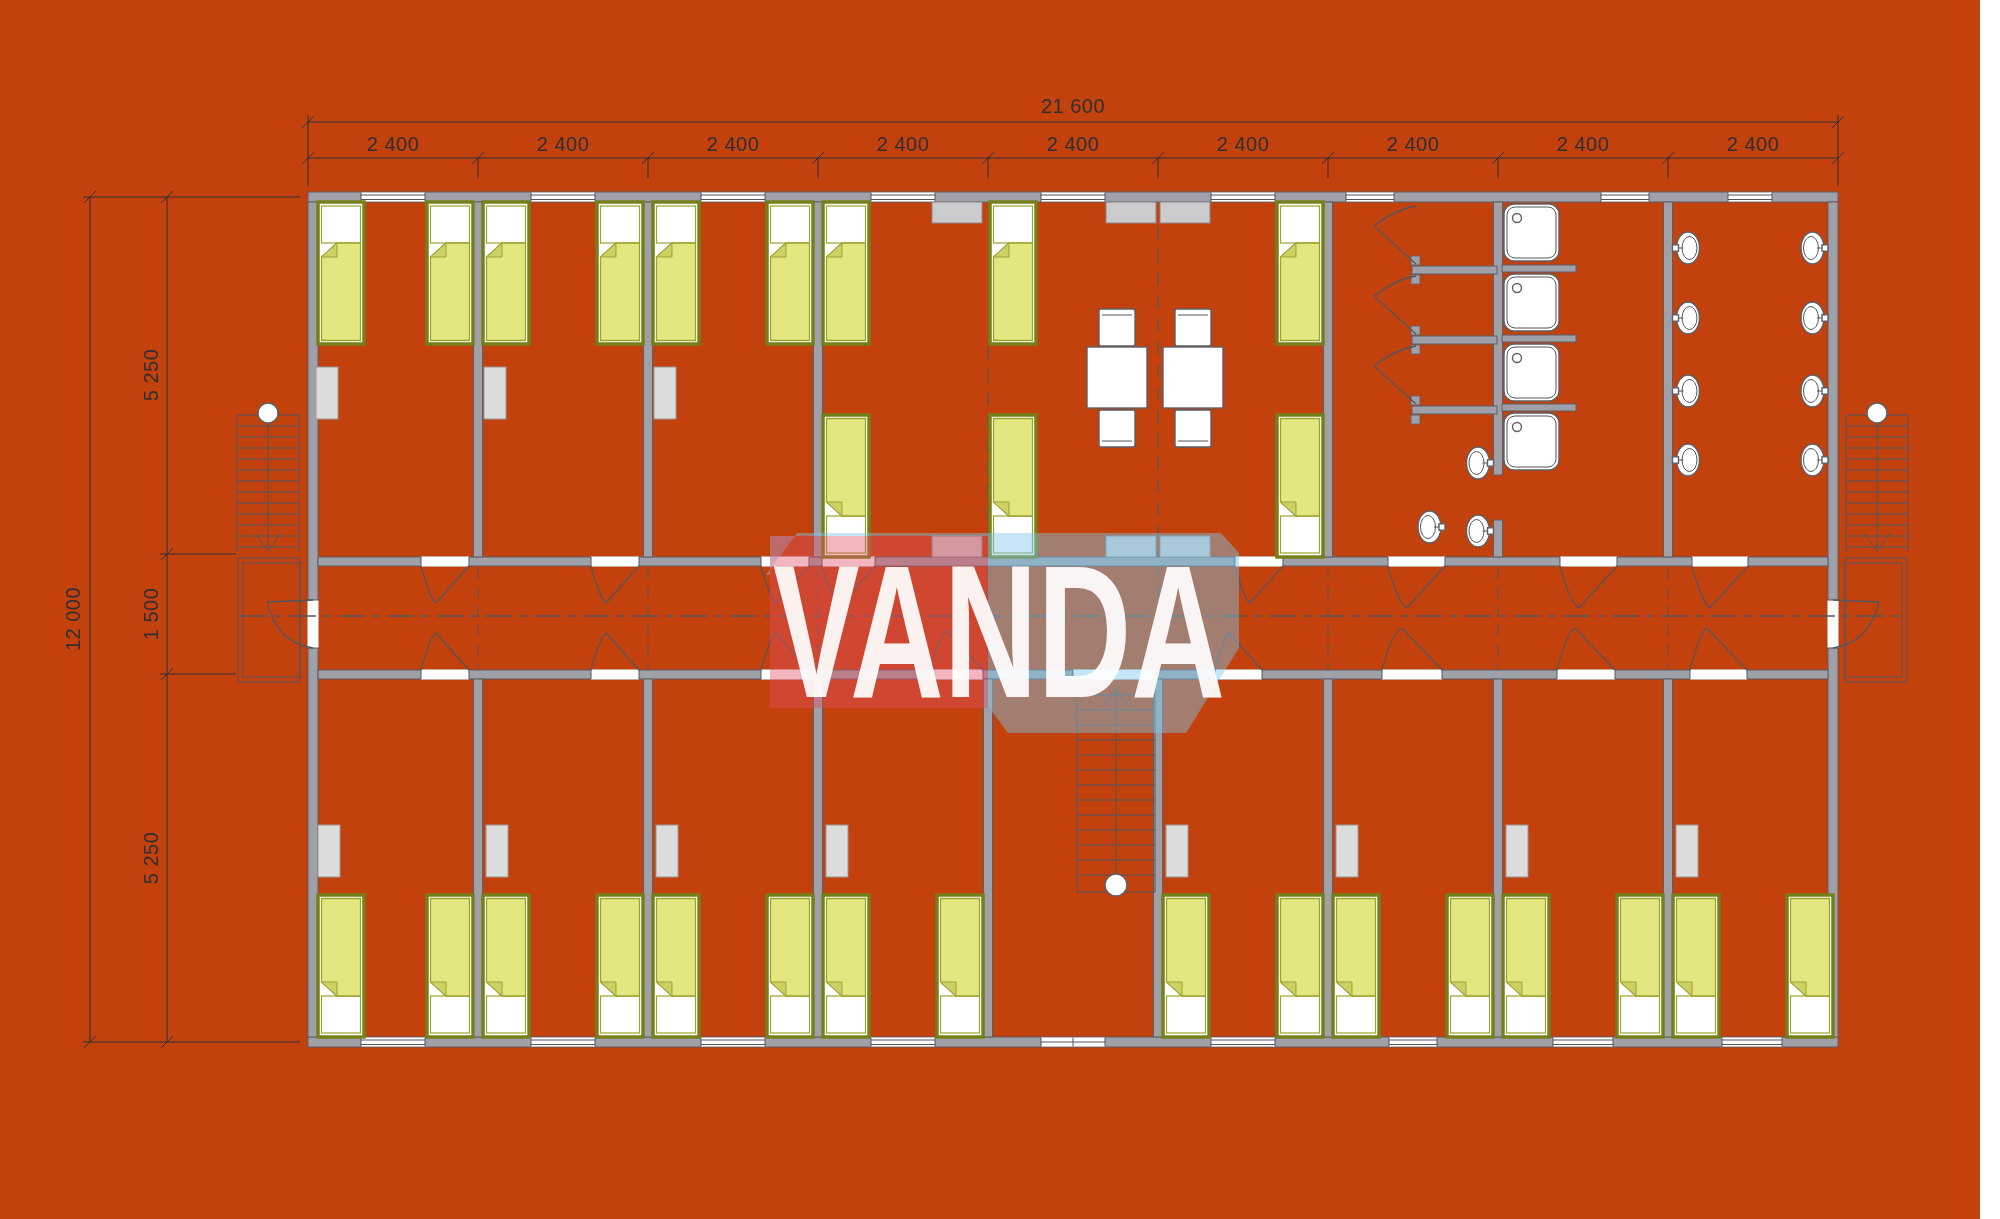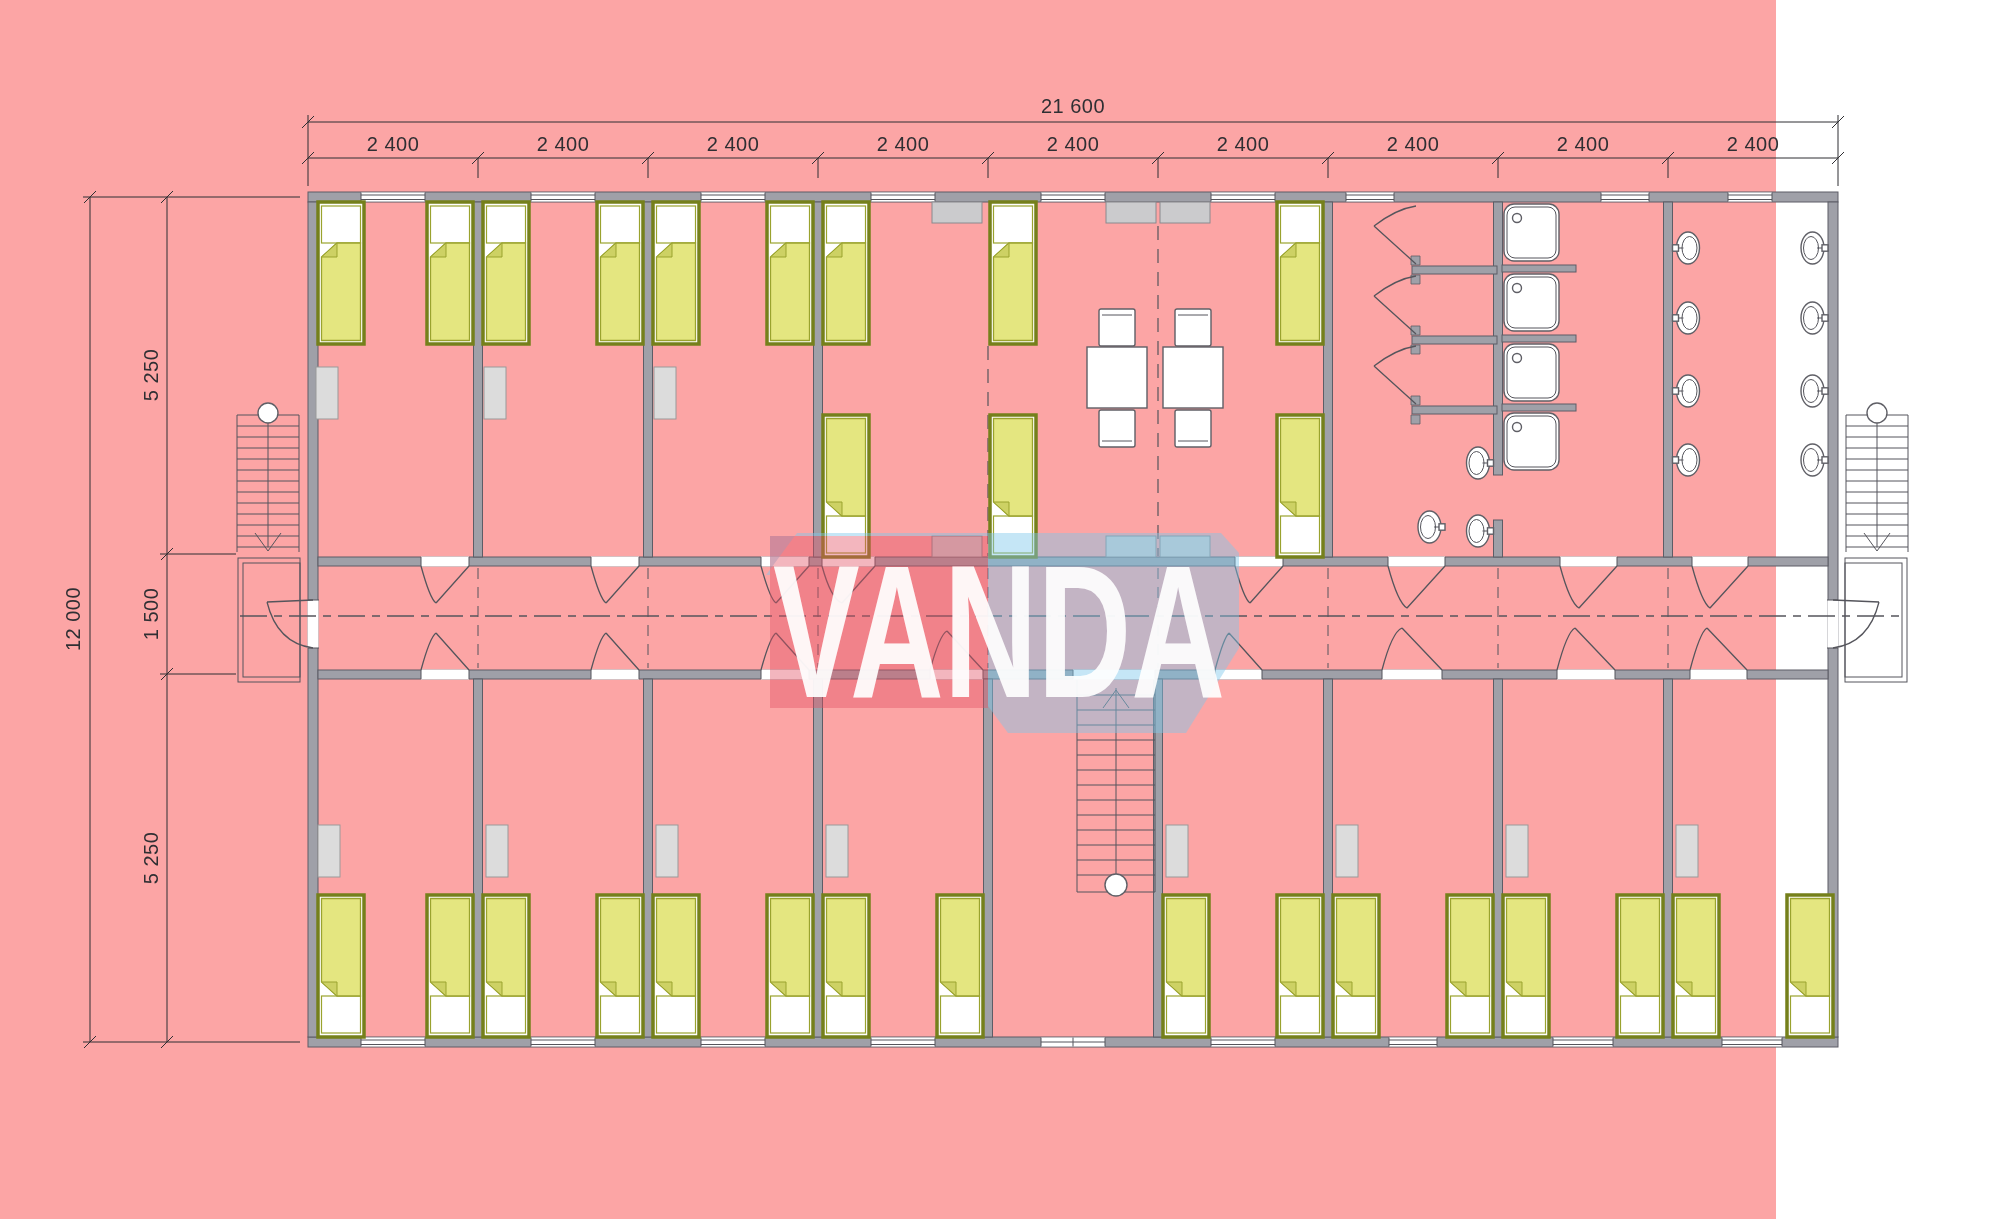--- a/index.html
+++ b/index.html
@@ -1,16 +1,16 @@
 <!DOCTYPE html>
 <html style="--wall_fill: #9fa0a8; --wall_stroke: #5d5d66; --line: #55555c; --fixture: #5f5f66; --dim: #2f2f33; --bed_fill: #e4e680; --bed_stroke: #75801b; --bed_soft: #9aa32e; --bed_fold: #cdd164; --locker_fill: #dcdcdc; --locker_stroke: #9a9a9a; --cabinet_fill: #cbcbcd; --cabinet_stroke: #8a8a8e; --logo_red: #e25064; --logo_blue: #7ec8ec; --logo_text: #ffffff;"><head>
 <meta charset="utf-8">
 <style>
   html,body{margin:0;padding:0;background:#fff;}
-  .page{width:1776px;height:1219px;position:relative;background:#fca5a5;font-family:"Liberation Sans",sans-serif;}
+  .page{width:1980px;height:1219px;position:relative;background:#c2410c;font-family:"Liberation Sans",sans-serif;}
   svg{display:block;}
   .wall{fill:var(--wall_fill);stroke:var(--wall_stroke);stroke-width:1;}
   .opening{fill:#fff;stroke:none;}
   .thin2{stroke:var(--line);stroke-width:1;fill:none;}
   .fixw{fill:#fff;stroke:var(--fixture);stroke-width:1.4;}
   .dim{stroke:var(--dim);stroke-width:1;fill:none;}
   .dimtext{fill:var(--dim);font-size:20px;letter-spacing:.5px;}
   .dashline{stroke:var(--line);stroke-width:1.2;stroke-dasharray:14 9;fill:none;}
   .axisdash{stroke:var(--line);stroke-width:1;stroke-dasharray:11 8;fill:none;}
   .centerline{stroke:var(--line);stroke-width:1.5;stroke-dasharray:27 7 8 7;fill:none;}

